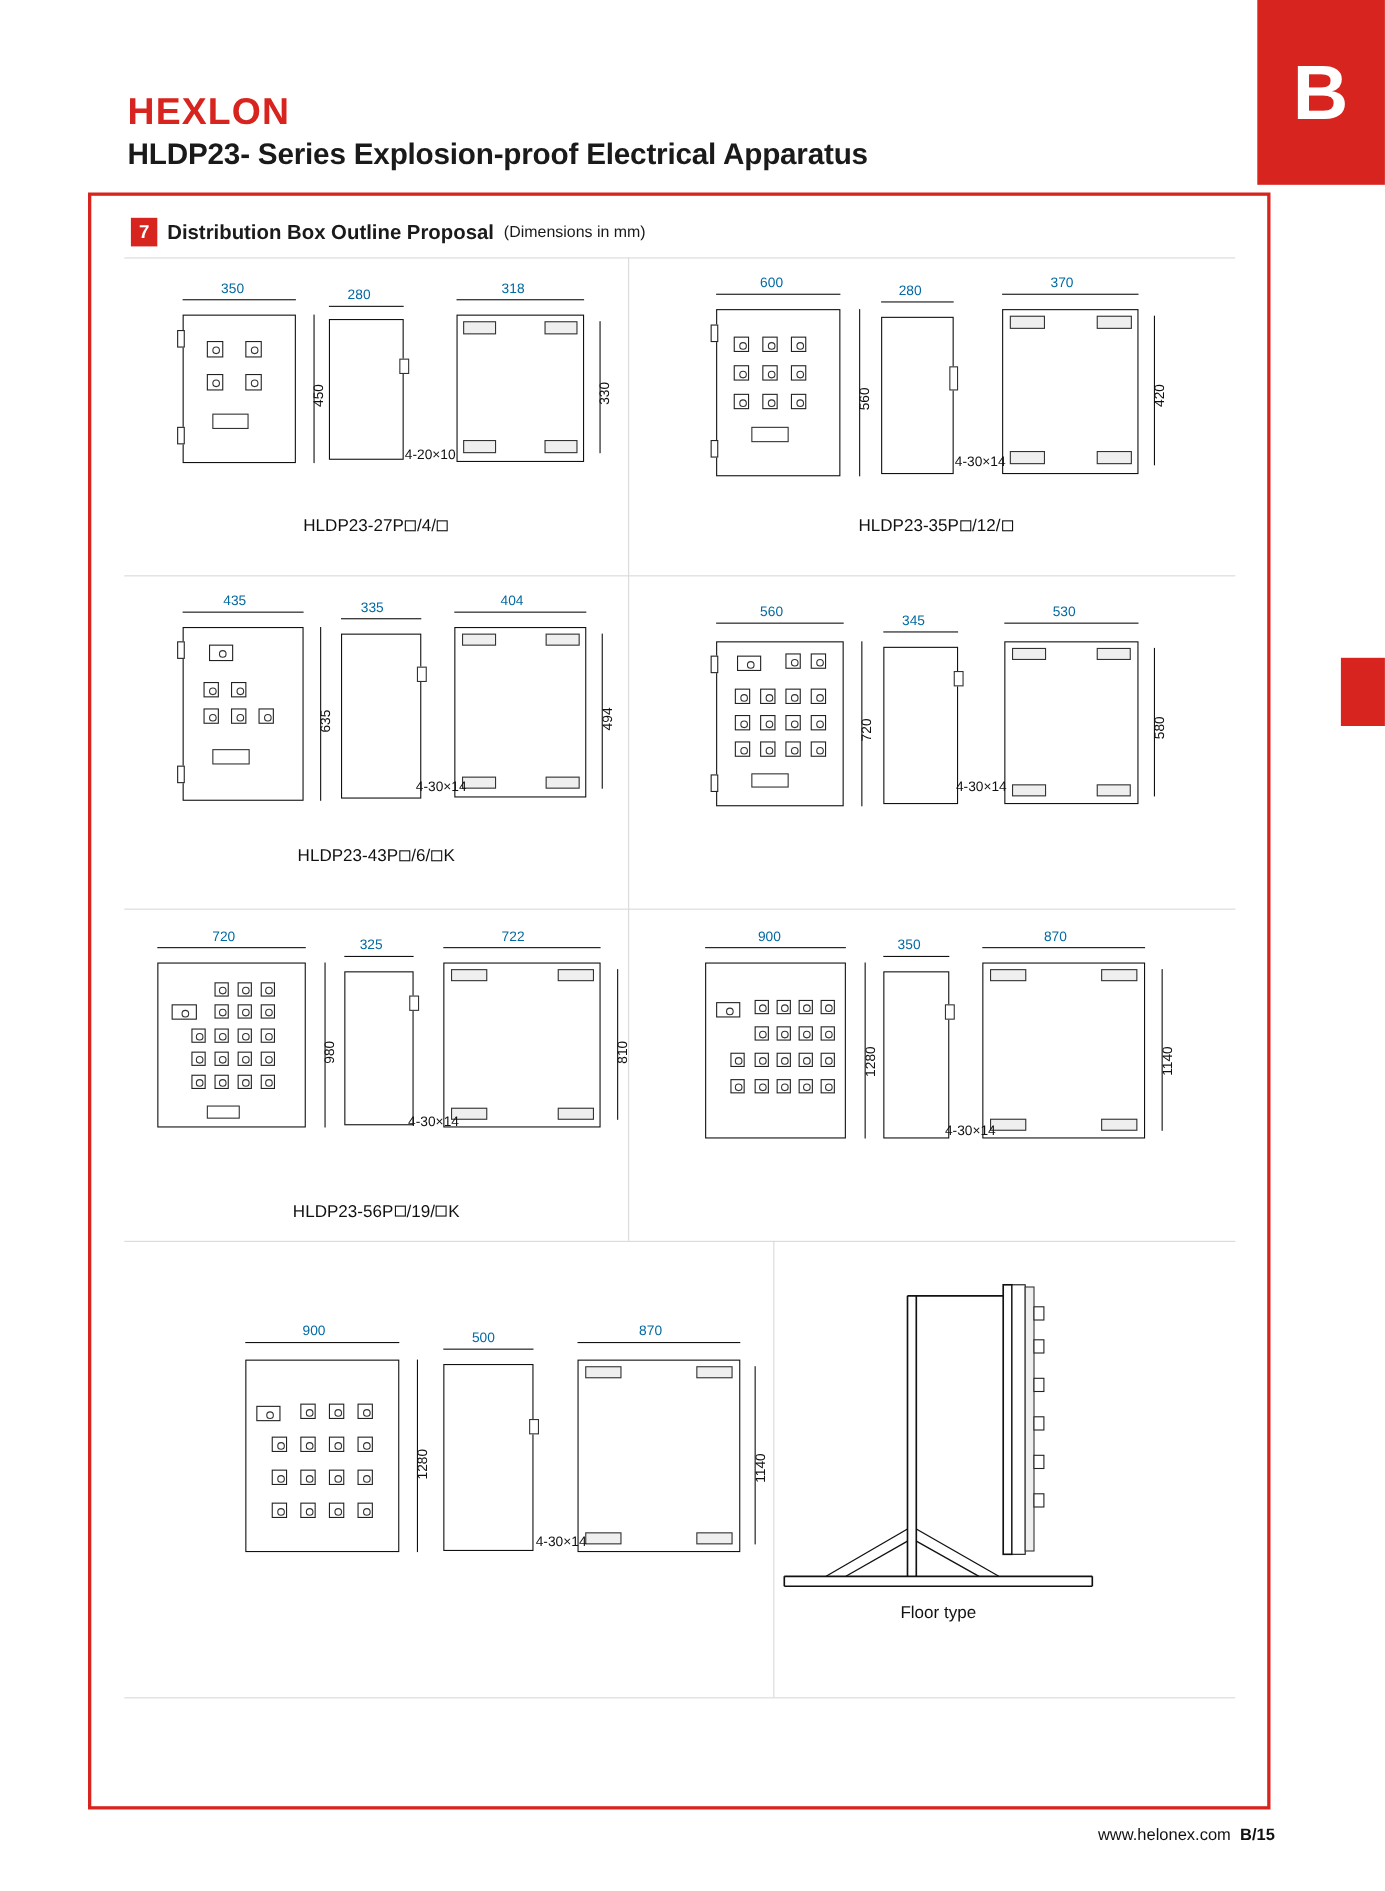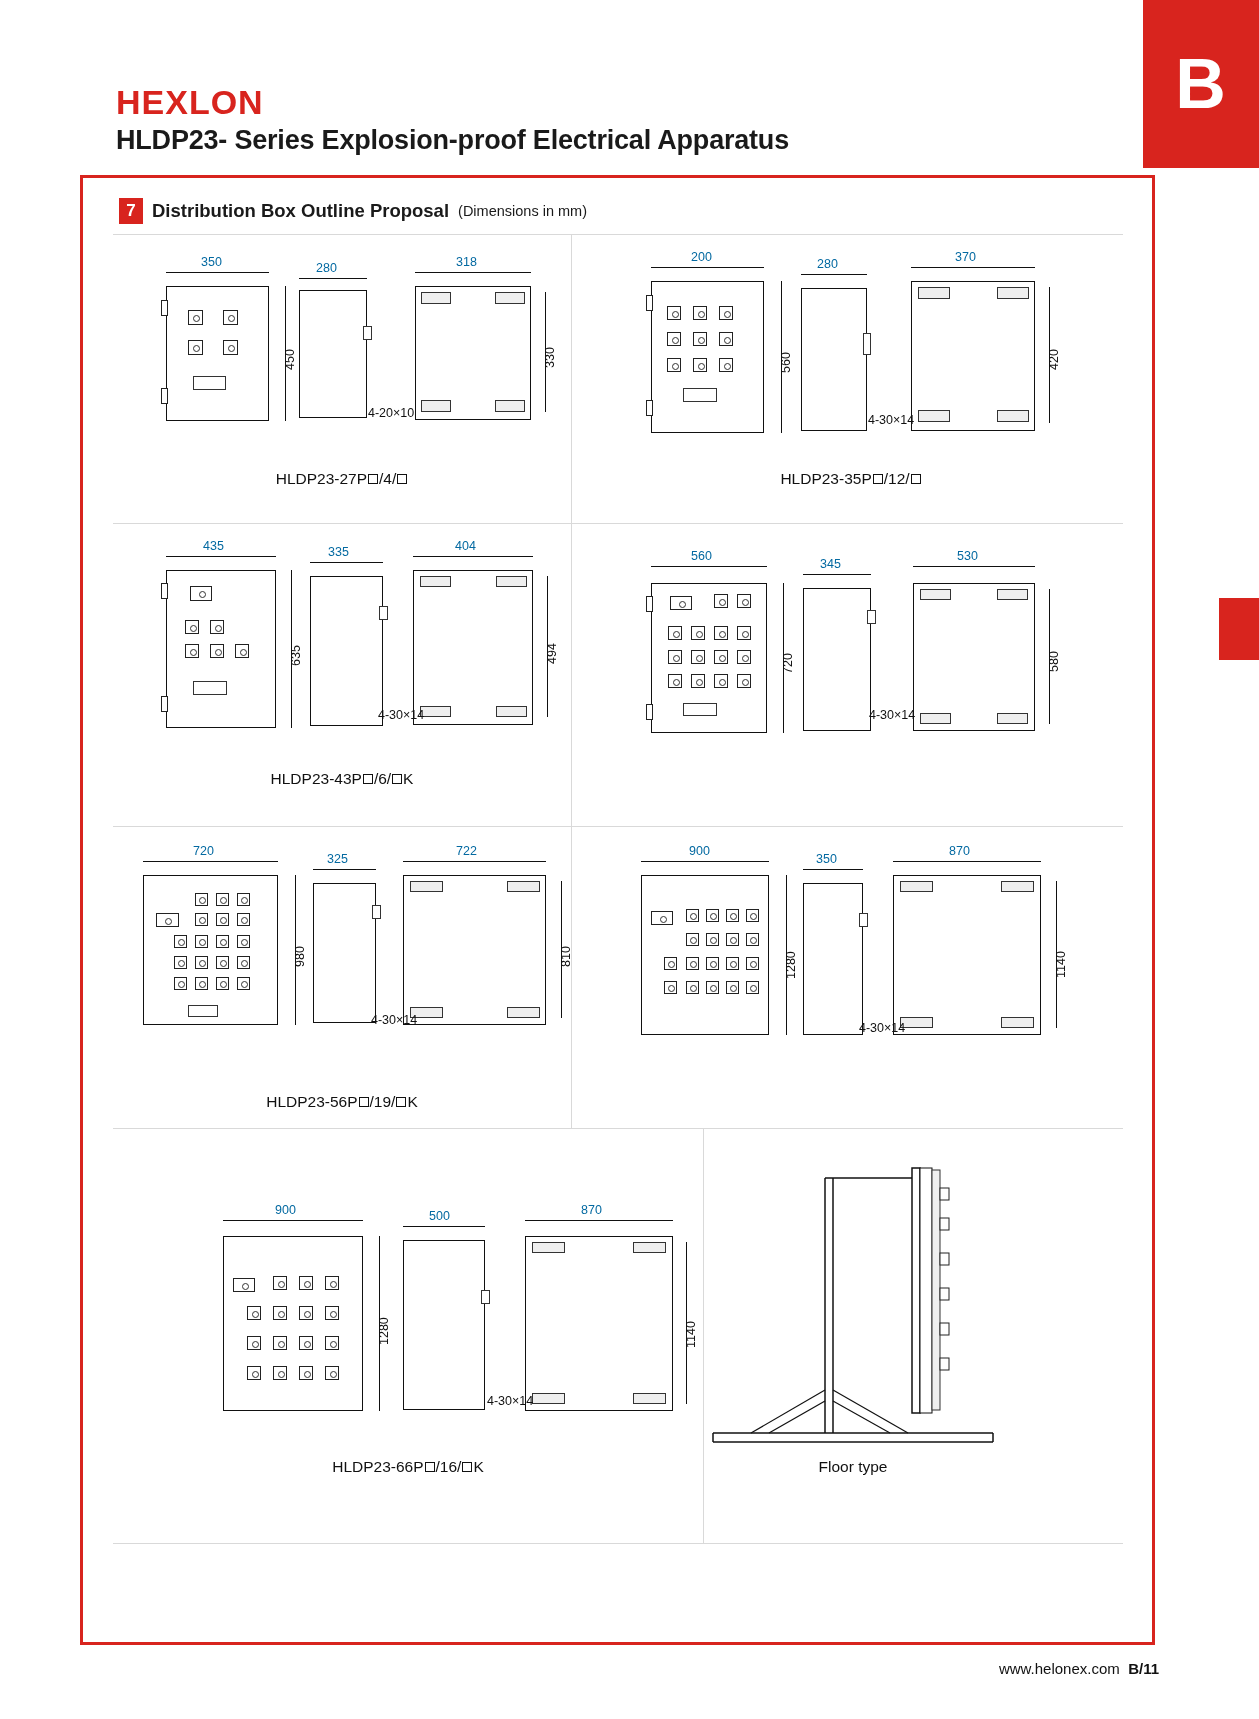--- a/index.html
+++ b/index.html
@@ -167,21 +167,21 @@
     <div class="knob" style="left:92px; top:58px; width:14px; height:14px;"></div>
     <div class="knob" style="left:118px; top:58px; width:14px; height:14px;"></div>
     <div class="knob" style="left:66px; top:84px; width:14px; height:14px;"></div>
     <div class="knob" style="left:92px; top:84px; width:14px; height:14px;"></div>
     <div class="knob" style="left:118px; top:84px; width:14px; height:14px;"></div>
     <div class="knob" style="left:66px; top:110px; width:14px; height:14px;"></div>
     <div class="knob" style="left:92px; top:110px; width:14px; height:14px;"></div>
     <div class="knob" style="left:118px; top:110px; width:14px; height:14px;"></div>
     <div class="box-thin" style="left:82px; top:140px; width:34px; height:14px;"></div>
     <div class="dim-line dim-h" style="left:50px; top:19px; width:113px;"></div>
-    <div class="dim-txt" style="left:90px; top:2px;">200</div>
+    <div class="dim-txt" style="left:90px; top:2px;">600</div>
     <div class="dim-line dim-v" style="left:180px; top:33px; height:152px;"></div>
     <div class="dim-txt-v" style="left:178px; top:125px;">560</div>
 
     <div class="box-outline" style="left:200px; top:40px; width:66px; height:143px;"></div>
     <div class="box-thin" style="left:262px; top:85px; width:8px; height:22px;"></div>
     <div class="dim-line dim-h" style="left:200px; top:26px; width:66px;"></div>
     <div class="dim-txt" style="left:216px; top:9px;">280</div>
 
     <div class="box-outline" style="left:310px; top:33px; width:124px; height:150px;"></div>
     <div class="box-thin gray" style="left:317px; top:39px; width:32px; height:12px;"></div>
@@ -403,23 +403,20 @@
     <div class="box-thin gray" style="left:419px; top:64px; width:33px; height:11px;"></div>
     <div class="box-thin gray" style="left:520px; top:64px; width:33px; height:11px;"></div>
     <div class="box-thin gray" style="left:419px; top:215px; width:33px; height:11px;"></div>
     <div class="box-thin gray" style="left:520px; top:215px; width:33px; height:11px;"></div>
     <div class="dim-line dim-h" style="left:412px; top:42px; width:148px;"></div>
     <div class="dim-txt" style="left:468px; top:25px;">870</div>
     <div class="dim-line dim-v" style="left:573px; top:64px; height:162px;"></div>
     <div class="dim-txt-v" style="left:571px; top:170px;">1140</div>
     <div class="note" style="left:374px; top:216px;">4-30×14</div>
 
-    <div class="cell-caption" style="top:280px;">
-      <span>HLDP23-66P</span><span class="sq"></span><span>/16/</span><span class="sq"></span><span>K</span>
-    </div>
   </div>
 
   <div class="cell" style="left:620px; top:1000px; width:420px; height:350px;">
     <svg width="420" height="300" style="position:absolute; left:0; top:-20px;">
 
       <rect x="209" y="10" width="8" height="245" fill="#fff" stroke="#111" stroke-width="1.5"></rect>
       <rect x="217" y="10" width="12" height="245" fill="#fff" stroke="#111" stroke-width="1"></rect>
       <rect x="229" y="12" width="8" height="240" fill="#efefef" stroke="#333" stroke-width="1"></rect>
 
       <rect x="237" y="30" width="9" height="12" fill="#fff" stroke="#222" stroke-width="1"></rect>
@@ -443,14 +440,14 @@
       <line x1="130" y1="232" x2="205" y2="275" stroke="#111" stroke-width="1.2"></line>
       <line x1="122" y1="243" x2="66" y2="275" stroke="#111" stroke-width="1.2"></line>
       <line x1="130" y1="243" x2="187" y2="275" stroke="#111" stroke-width="1.2"></line>
     </svg>
     <div class="cell-caption" style="top:280px; width:300px;">Floor type</div>
   </div>
 
 </div>
 
 <div class="footer">
-  <span>www.helonex.com</span>&nbsp;&nbsp;<b>B/11</b>
+  <span>www.helonex.com</span>&nbsp;&nbsp;<b>B/15</b>
 </div>
 
 </body></html>

